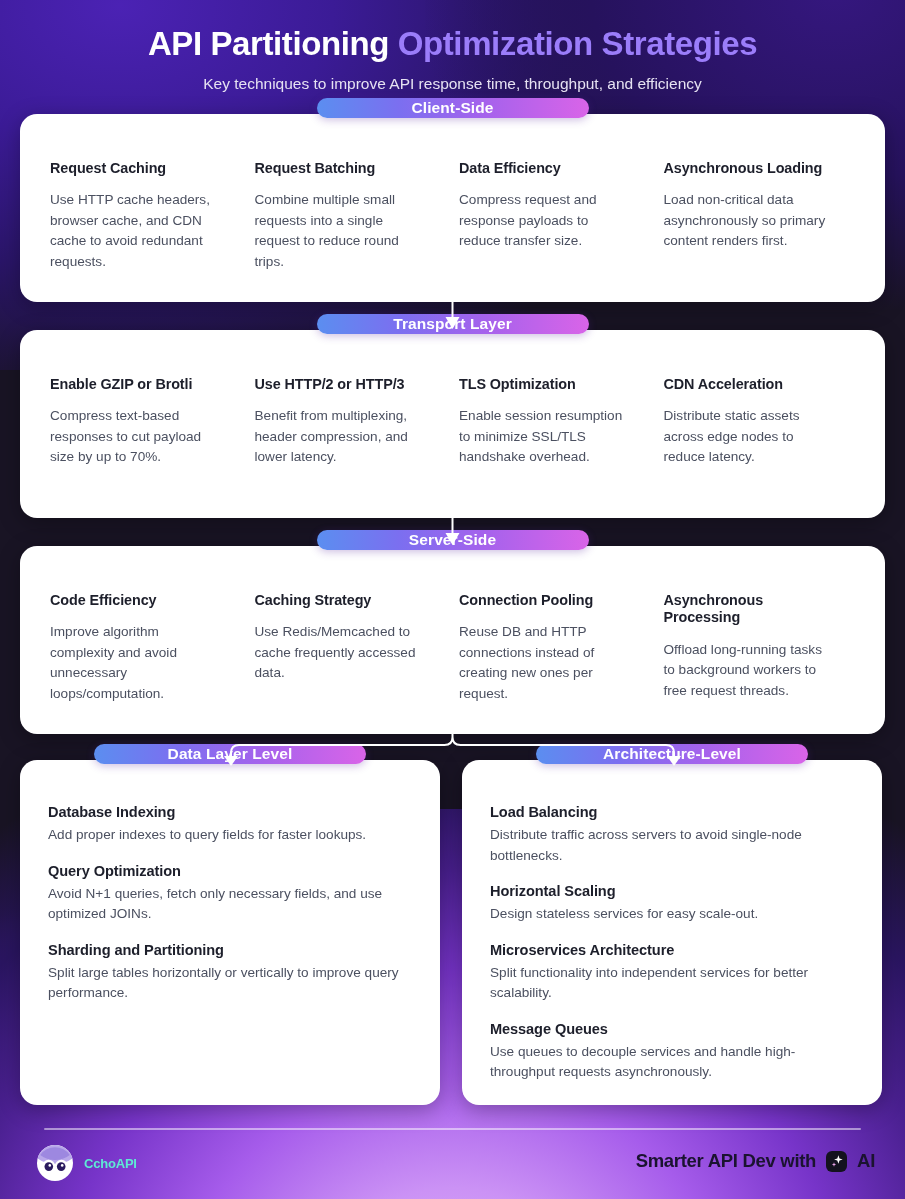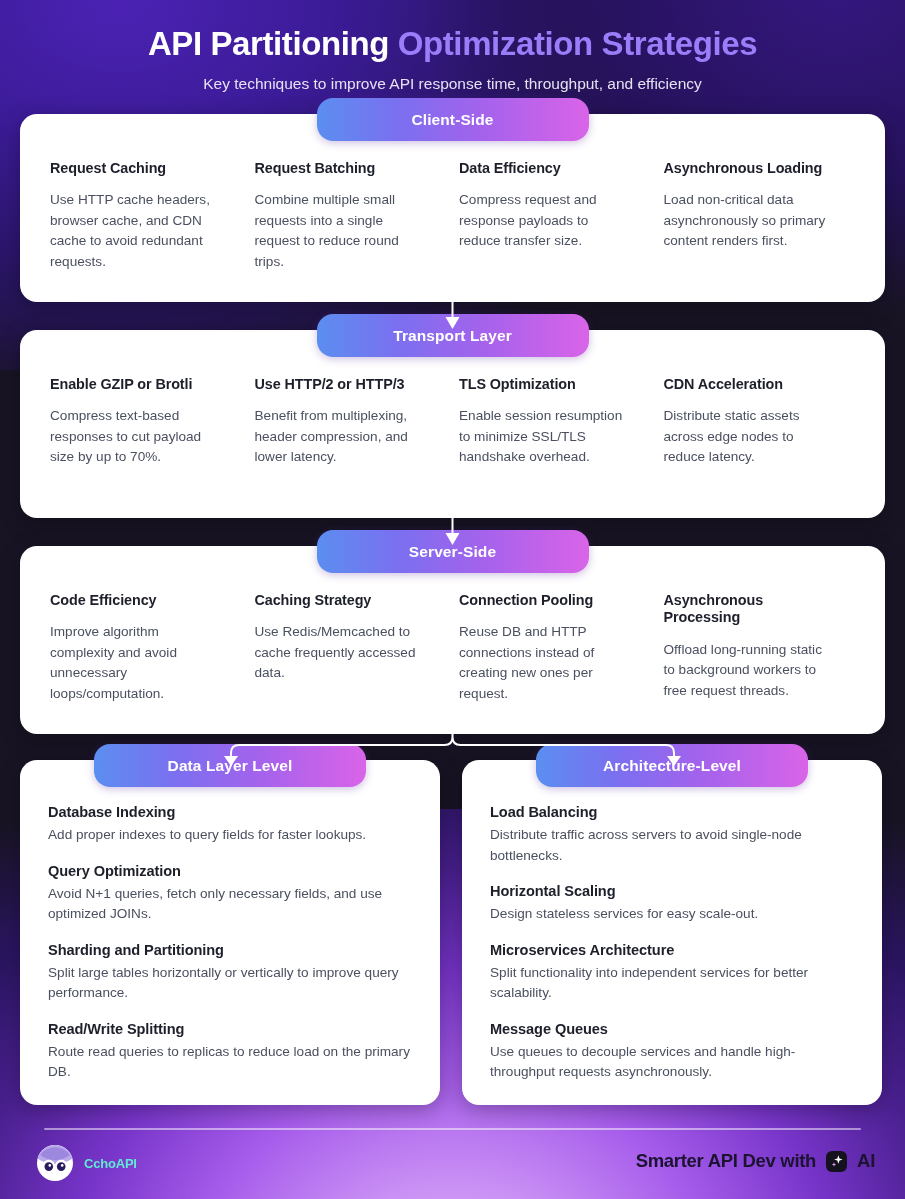--- a/index.html
+++ b/index.html
@@ -73,21 +73,21 @@
   
   .card{
     position:absolute;
     background:#ffffff;
     border-radius:17px;
     box-shadow:0 5px 22px rgba(0,0,0,0.30);
   }
   .pill{
     position:absolute;
     top:-16px;
-    height:43px;
+    height:20px;
     border-radius:16px;
     background:linear-gradient(90deg,#5b8ef0 0%,#7b6ff0 30%,#a662ec 62%,#d964e8 100%);
     color:#fff;
     font-size:15.5px;
     font-weight:bold;
     display:flex; align-items:center; justify-content:center;
     letter-spacing:0.1px;
     box-shadow:0 2px 8px rgba(90,40,160,0.30);
   }
 
@@ -244,21 +244,21 @@
       <div class="col">
         <h3>Caching Strategy</h3>
         <p>Use Redis/Memcached to cache frequently accessed data.</p>
       </div>
       <div class="col">
         <h3>Connection Pooling</h3>
         <p>Reuse DB and HTTP connections instead of creating new ones per request.</p>
       </div>
       <div class="col">
         <h3>Asynchronous Processing</h3>
-        <p>Offload long-running static to background workers to free request threads.</p>
+        <p>Offload long-running tasks to background workers to free request threads.</p>
       </div>
     </div>
   </div>
 
   <svg class="connector" style="left:195px; top:732px;" width="515" height="34" viewBox="0 0 515 34">
     <path d="M257.5 0 L257.5 5 Q257.5 13 249.5 13 L44 13 Q36 13 36 21 L36 25
              M257.5 5 Q257.5 13 265.5 13 L471 13 Q479 13 479 21 L479 25" stroke="#ffffff" stroke-width="2" fill="none"></path>
     <path d="M29 24 L43 24 L36 34 Z" fill="#ffffff"></path>
     <path d="M472 24 L486 24 L479 34 Z" fill="#ffffff"></path>
   </svg>
@@ -270,24 +270,20 @@
         <h3>Database Indexing</h3>
         <p>Add proper indexes to query fields for faster lookups.</p>
       </div>
       <div class="item">
         <h3>Query Optimization</h3>
         <p>Avoid N+1 queries, fetch only necessary fields, and use optimized JOINs.</p>
       </div>
       <div class="item">
         <h3>Sharding and Partitioning</h3>
         <p>Split large tables horizontally or vertically to improve query performance.</p>
-      </div>
-      <div class="item">
-        <h3>Read/Write Splitting</h3>
-        <p>Route read queries to replicas to reduce load on the primary DB.</p>
       </div>
     </div>
   </div>
 
   <div class="card half" style="left:462px; top:760px; height:345px;">
     <div class="pill">Architecture-Level</div>
     <div class="halfbody">
       <div class="item">
         <h3>Load Balancing</h3>
         <p>Distribute traffic across servers to avoid single-node bottlenecks.</p>

